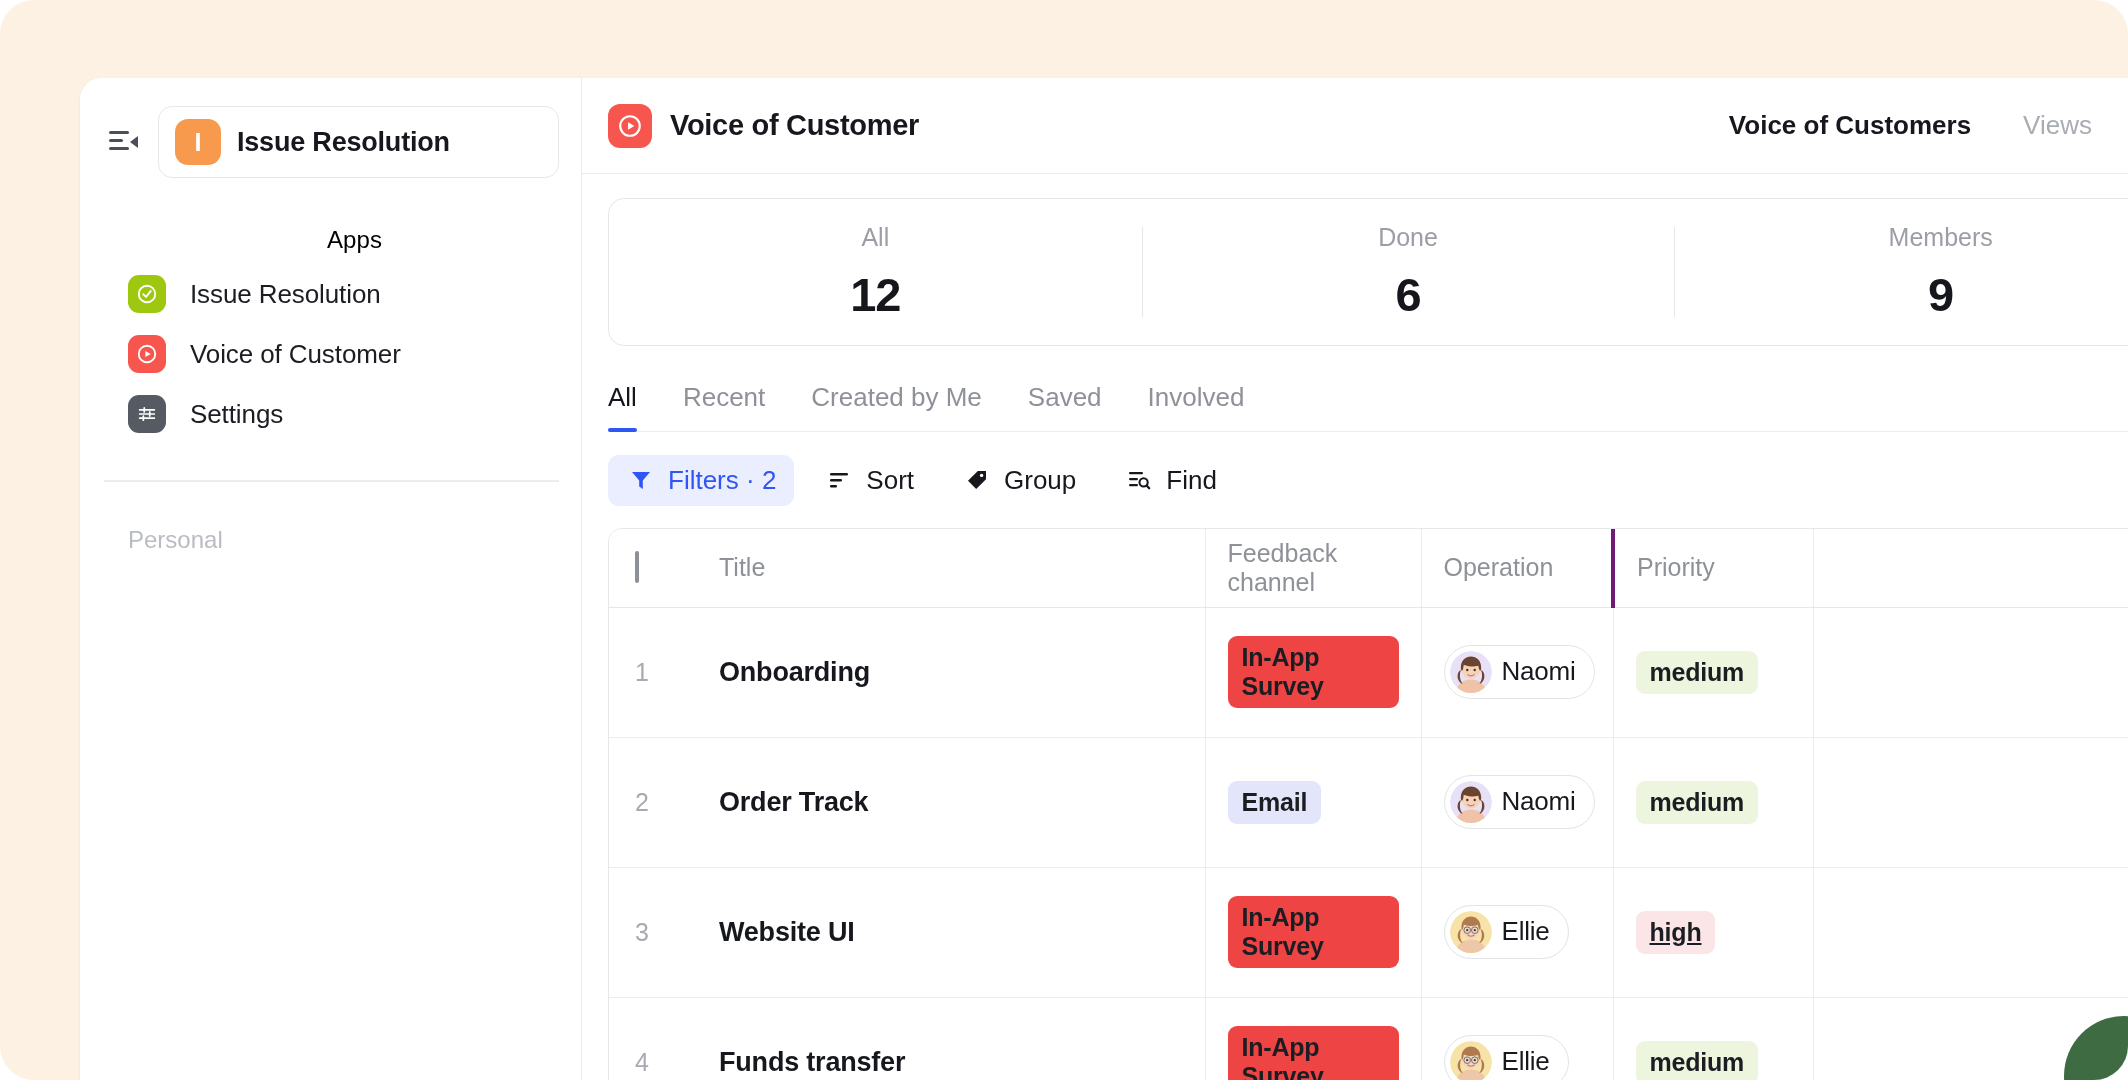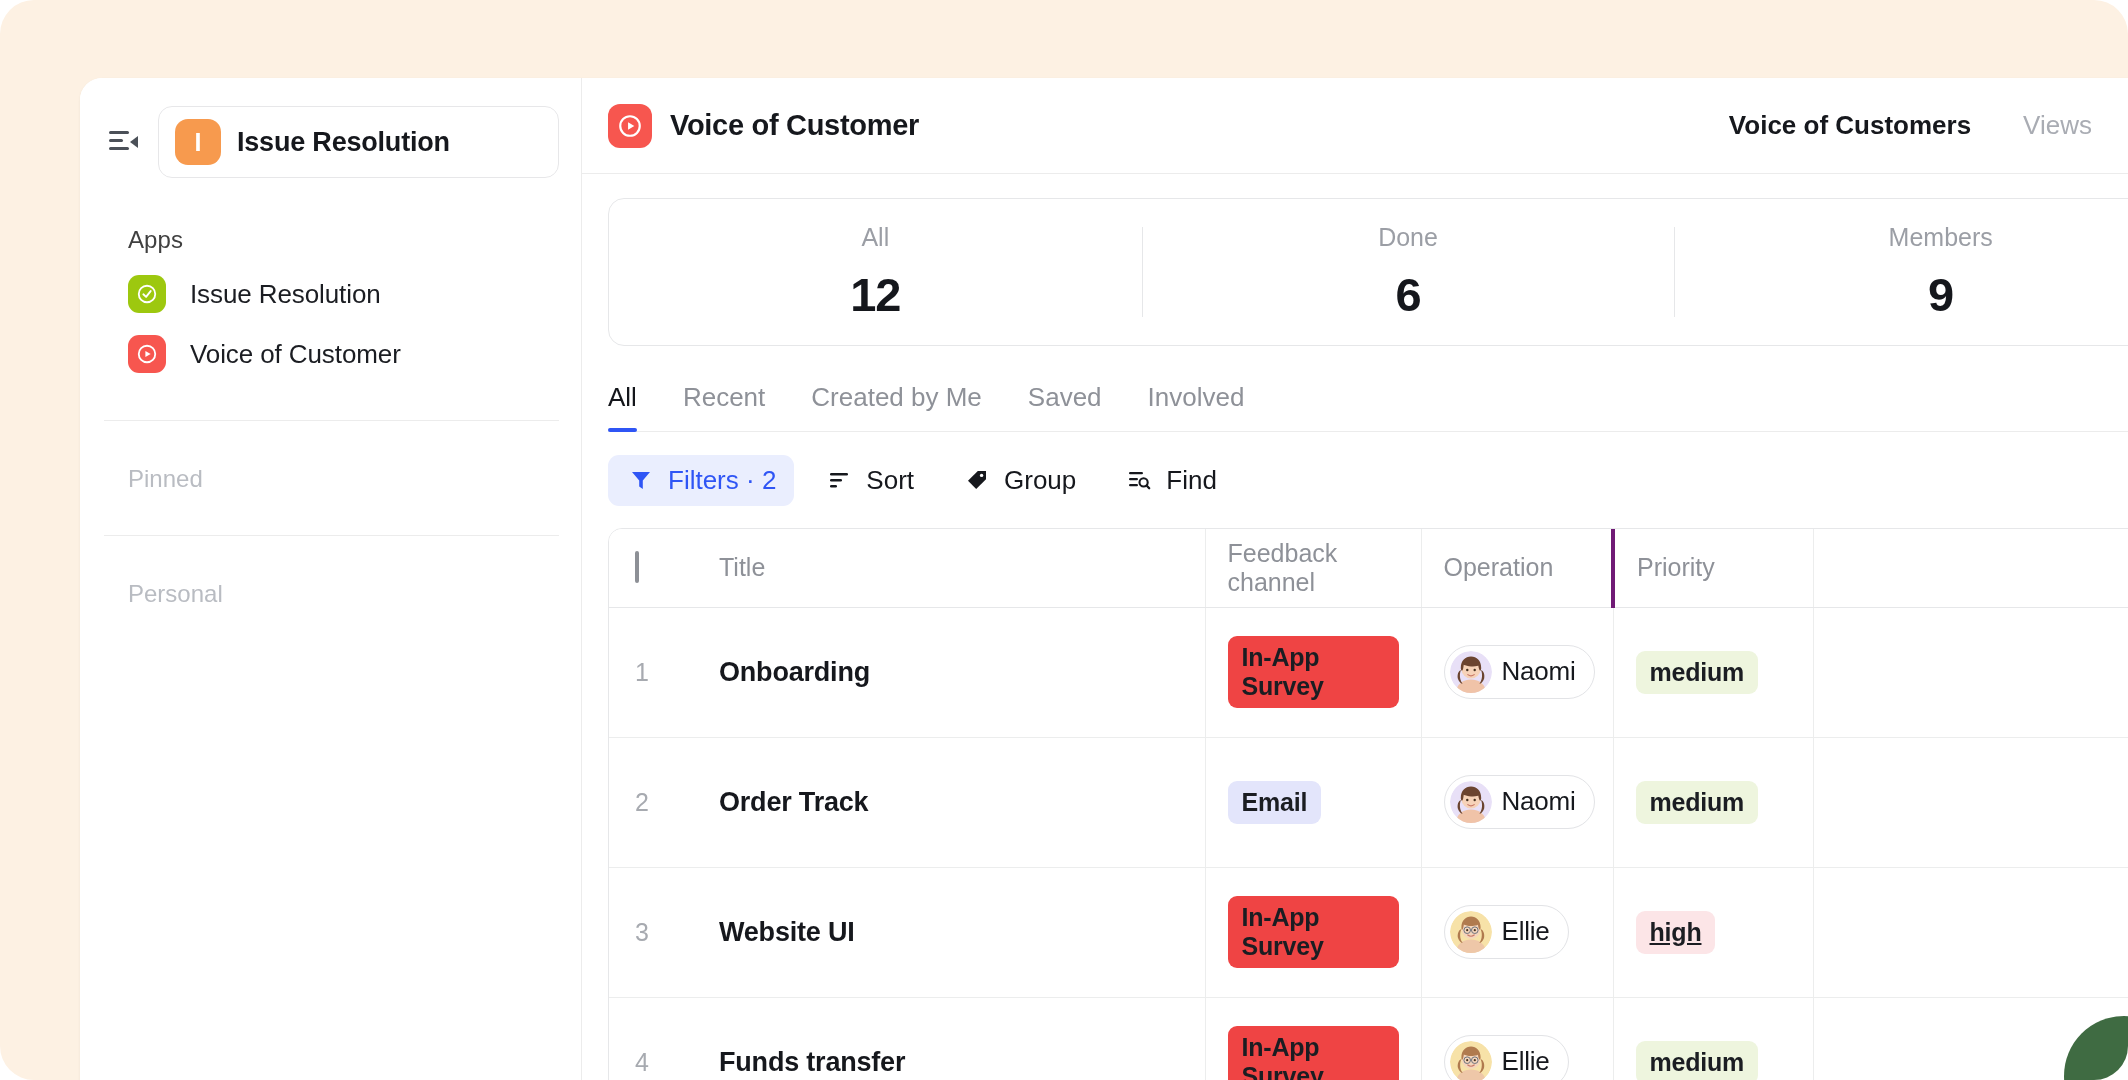--- a/index.html
+++ b/index.html
@@ -85,24 +85,25 @@
   .ws-name {
     font-size: 27px;
     font-weight: 700;
     color: #16181d;
     letter-spacing: -0.2px;
     white-space: nowrap;
   }
 
   .sb-section-label {
     font-size: 24px;
-    color: #404040;
+    color: #000000;
     padding: 48px 0 0 48px;
     font-weight: 400;
     letter-spacing: 0.1px;
+    text-align: center;
   }
 
   .sb-list { padding: 10px 0 0 0; }
 
   .sb-item {
     display: flex;
     align-items: center;
     gap: 24px;
     padding: 11px 48px;
     cursor: pointer;
@@ -423,25 +424,37 @@
         <div class="sb-item">
           <span class="sb-icon" style="background:#f7564f">
             <svg width="22" height="22" viewBox="0 0 24 24" fill="none" stroke="#fff" stroke-width="2">
               <circle cx="12" cy="12" r="9"></circle>
               <path d="M10.2 8.6 L16 12 L10.2 15.4 Z" fill="#fff" stroke="none"></path>
             </svg>
           </span>
           <span class="sb-label">Voice of Customer</span>
         </div>
 
+        <div class="sb-item">
+          <span class="sb-icon" style="background:#555a63">
+            <svg width="22" height="22" viewBox="0 0 24 24" fill="none" stroke="#fff" stroke-width="1.9" stroke-linecap="round">
+              <line x1="4" y1="7.5" x2="20" y2="7.5"></line>
+              <line x1="4" y1="12" x2="20" y2="12"></line>
+              <line x1="4" y1="16.5" x2="20" y2="16.5"></line>
+              <line x1="9" y1="5.3" x2="9" y2="9.7"></line>
+              <line x1="15" y1="9.8" x2="15" y2="14.2"></line>
+              <line x1="8" y1="14.3" x2="8" y2="18.7"></line>
+            </svg>
+          </span>
+          <span class="sb-label">Settings</span>
+        </div>
 
       </nav>
 
       <div class="sb-divider"></div>
-      <div class="sb-group-title">Pinned</div>
       <div class="sb-divider" style="margin-top:0"></div>
       <div class="sb-group-title">Personal</div>
 
     </aside>
 
     <section id="main">
 
       <header class="main-header">
         <div class="mh-left">
           <span class="mh-app-icon">

